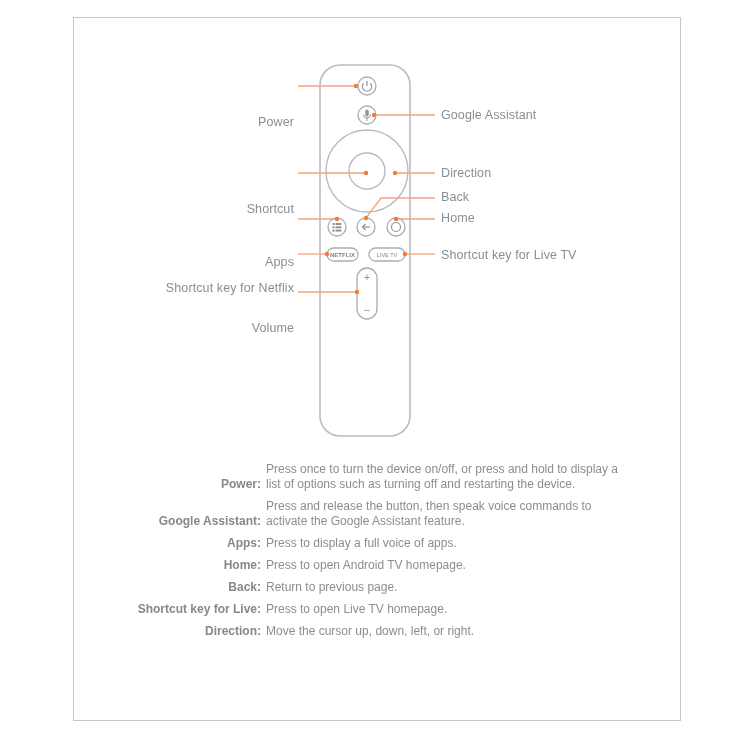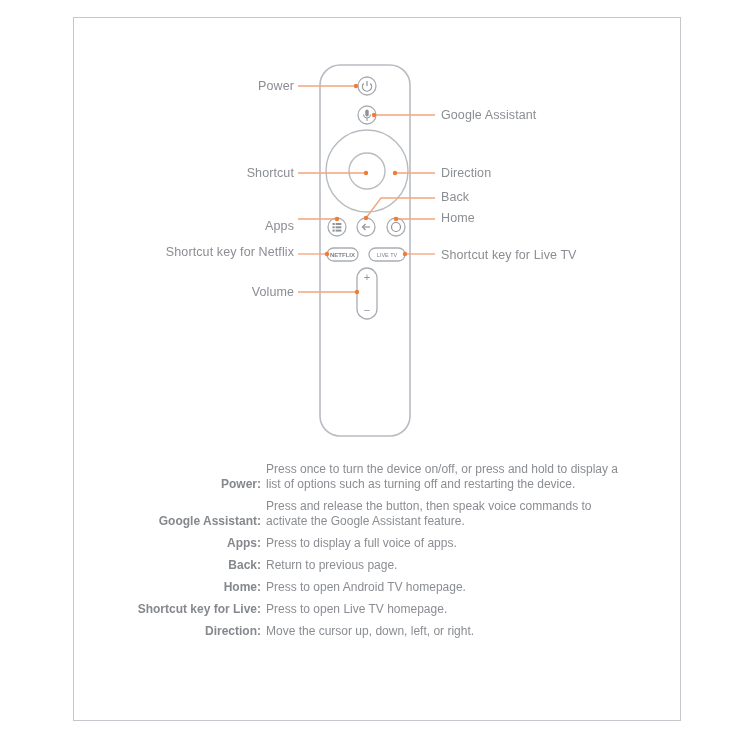--- a/index.html
+++ b/index.html
@@ -3,21 +3,21 @@
 <meta charset="utf-8">
 <style>
   html, body { margin:0; padding:0; background:#ffffff; }
   body { width:750px; height:750px; position:relative; overflow:hidden;
          font-family:"Liberation Sans", "DejaVu Sans", sans-serif; }
   .frame { position:absolute; left:73px; top:17px; width:608px; height:704px;
            border:1.5px solid #c4c8cc; box-sizing:border-box; background:#fff; }
   svg.diagram { position:absolute; left:0; top:0; width:750px; height:750px; }
   .lbl { position:absolute; font-size:12.5px; color:#8a8d92; white-space:nowrap;
          line-height:15px; letter-spacing:0.1px; }
-  .lbl.left { text-align:right; }
+  .lbl.left { text-align:right;margin-top:36px; }
   .desc { position:absolute; left:100px; top:462px; width:560px; }
   .row { display:flex; align-items:flex-end; font-size:12px; line-height:15px;
          color:#8a8d92; margin-bottom:7px; }
   .row .term { width:161px; text-align:right; font-weight:bold; color:#85888d;
                padding-right:5px; flex:none; }
   .row .def { width:360px; flex:none; }
 </style>
 </head>
 <body>
 
@@ -130,26 +130,26 @@
   </div>
   <div class="row">
     <div class="term">Google Assistant:</div>
     <div class="def">Press and release the button, then speak voice commands to activate the Google Assistant feature.</div>
   </div>
   <div class="row">
     <div class="term">Apps:</div>
     <div class="def">Press to display a full voice of apps.</div>
   </div>
   <div class="row">
+    <div class="term">Home:</div>
+    <div class="def">Press to open Android TV homepage.</div>
+  </div>
+  <div class="row">
     <div class="term">Back:</div>
     <div class="def">Return to previous page.</div>
-  </div>
-  <div class="row">
-    <div class="term">Home:</div>
-    <div class="def">Press to open Android TV homepage.</div>
   </div>
   <div class="row">
     <div class="term">Shortcut key for Live:</div>
     <div class="def">Press to open Live TV homepage.</div>
   </div>
   <div class="row">
     <div class="term">Direction:</div>
     <div class="def">Move the cursor up, down, left, or right.</div>
   </div>
 </div>

